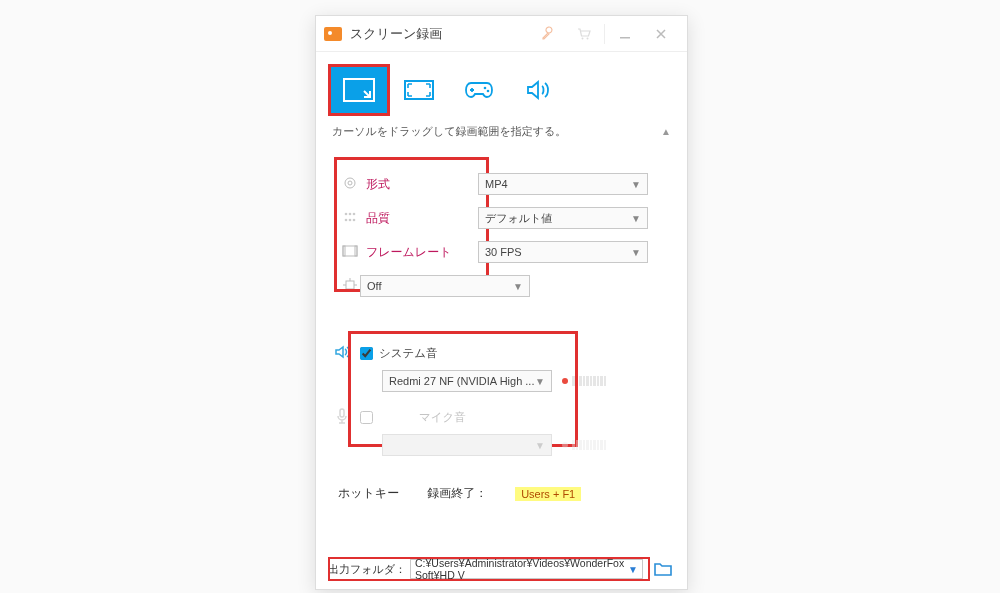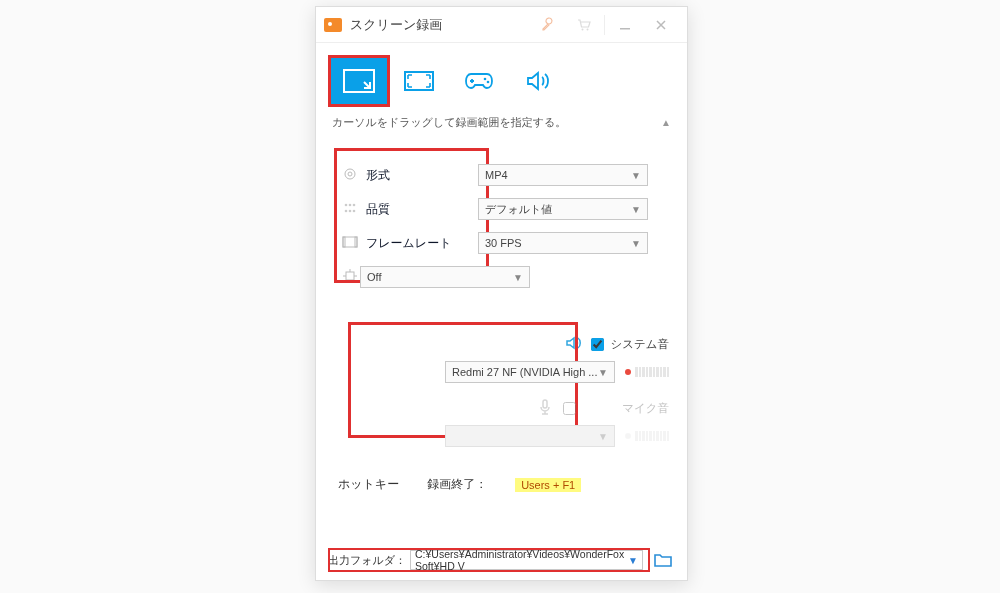--- a/index.html
+++ b/index.html
@@ -8,21 +8,21 @@
     background: #fafafa;
     width: 1000px;
     height: 593px;
     position: relative;
     font-size: 12px;
     color: #333;
   }
   .app-window {
     position: absolute;
     left: 315px;
-    top: 6px;
+    top: 15px;
     width: 373px;
     height: 575px;
     background: #fff;
     border: 1px solid #ddd;
     box-shadow: 0 4px 18px rgba(0,0,0,0.12);
   }
   
   .titlebar {
     height: 36px;
     display: flex;
@@ -114,21 +114,21 @@
     height: 30px;
     margin-bottom: 4px;
   }
   .setting-row .s-icon{
     width: 20px; text-align:center; color:#999; margin-left:6px;
   }
   .setting-row .s-label{
     width: 118px;
     font-size: 12px;
     padding-left: 6px;
-    color:#0f172a;
+    color:#be185d;
   }
   .combo {
     flex:1;
     height: 22px;
     border: 1px solid #c8c8c8;
     background: #fafafa;
     display:flex;
     align-items:center;
     padding: 0 6px;
     font-size: 11px;
@@ -152,21 +152,20 @@
     left: 14px; top: -4px;
     width: 230px; height: 116px;
     border: 3px solid #e03030;
     pointer-events:none;
   }
   .audio-row {
     display:flex;
     align-items:center;
     height: 24px;
     margin-bottom:4px;
-    justify-content:flex-end;
   }
   .audio-row .a-icon{
     width: 22px; color:#32a6e0;
   }
   .audio-row .a-icon.muted{ color:#d6d6d6; }
   .audio-row input[type=checkbox]{
     margin: 0 6px 0 4px;
     accent-color:#0aa0e8;
   }
   .audio-row .a-label{ font-size:11.5px; color:#444; }

